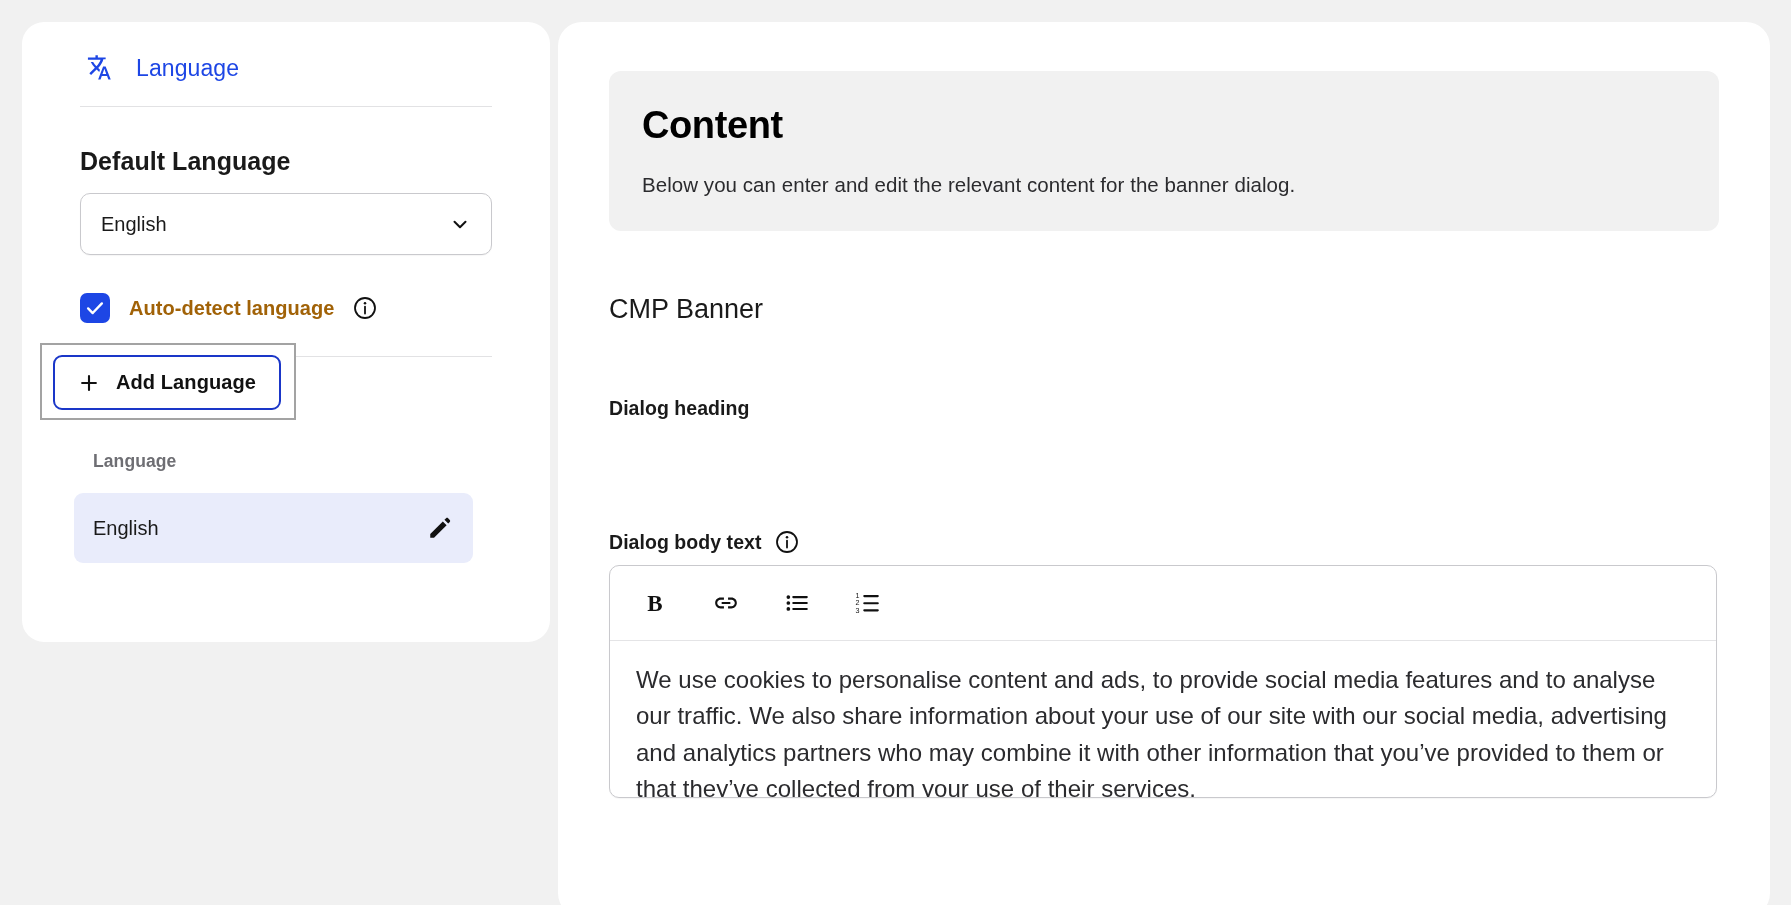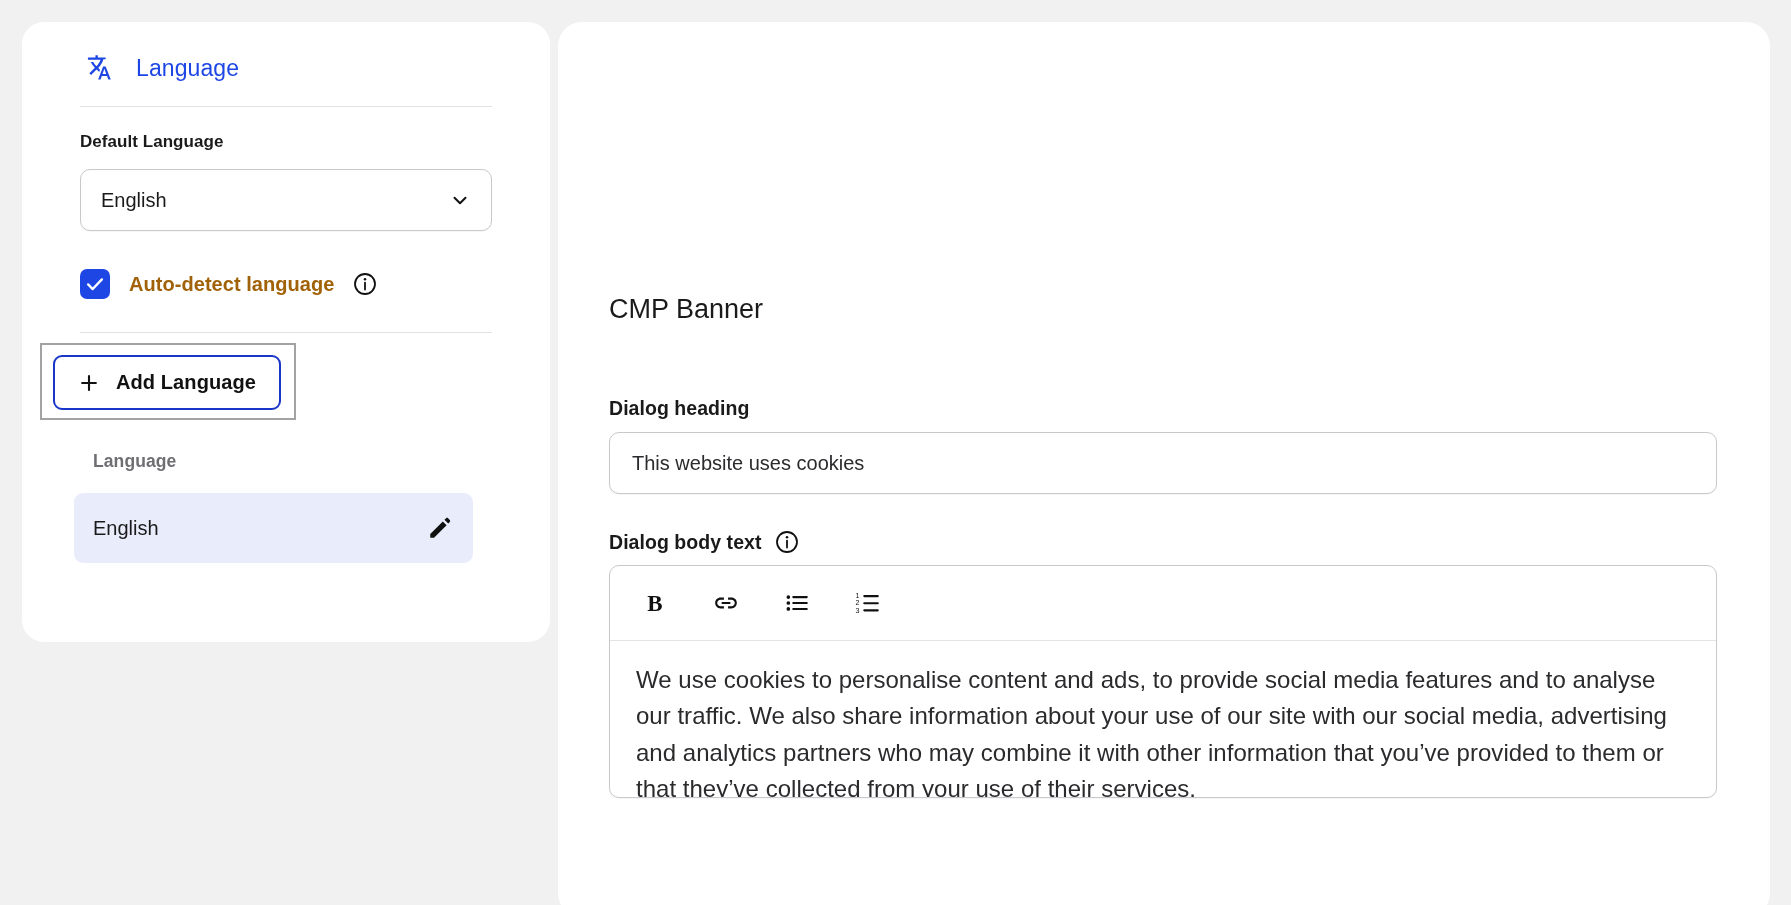--- a/index.html
+++ b/index.html
@@ -62,24 +62,24 @@
     white-space: nowrap;
   }
 
   .divider {
     height: 1px;
     background: #e2e2e4;
     width: 100%;
   }
 
   .field-label {
-    font-size: 17px;
+    font-size: 25px;
     color: #1a1a1a;
     font-weight: 700;
-    margin-top: 25px;
+    margin-top: 40px;
     margin-bottom: 17px;
     letter-spacing: 0.05px;
   }
 
   .select-box {
     position: relative;
     height: 62px;
     border: 1.5px solid #c9c9cd;
     border-radius: 10px;
     background: #fff;
@@ -404,28 +404,29 @@
     <div id="add-language-button">
       <svg class="plus-icon" viewBox="0 0 24 24" aria-hidden="true">
         <path d="M12 4.5v15M4.5 12h15" fill="none" stroke="#111" stroke-width="2.3" stroke-linecap="round"></path>
       </svg>
       <span class="btn-label">Add Language</span>
     </div>
   </div>
 
   <div id="content-card">
 
+    <div id="content-banner">
+      <div class="content-title">Content</div>
+      <div class="content-subtitle">Below you can enter and edit the relevant content for the banner dialog.</div>
+    </div>
 
     <div class="section-title">CMP Banner</div>
 
     <div id="dialog-heading-label" class="sub-label">Dialog heading</div>
 
-    <div id="dialog-heading-input">
-      <span class="input-value">This website uses cookies</span>
-    </div>
 
     <div id="dialog-body-label-row">
       <span class="sub-label">Dialog body text</span>
       <svg class="info-icon" viewBox="0 0 24 24" aria-hidden="true">
         <circle cx="12" cy="12" r="10" fill="none" stroke="#111" stroke-width="1.8"></circle>
         <circle cx="12" cy="7.3" r="1.25" fill="#111"></circle>
         <path d="M12 10.6v7" fill="none" stroke="#111" stroke-width="1.8" stroke-linecap="round"></path>
       </svg>
     </div>
 

